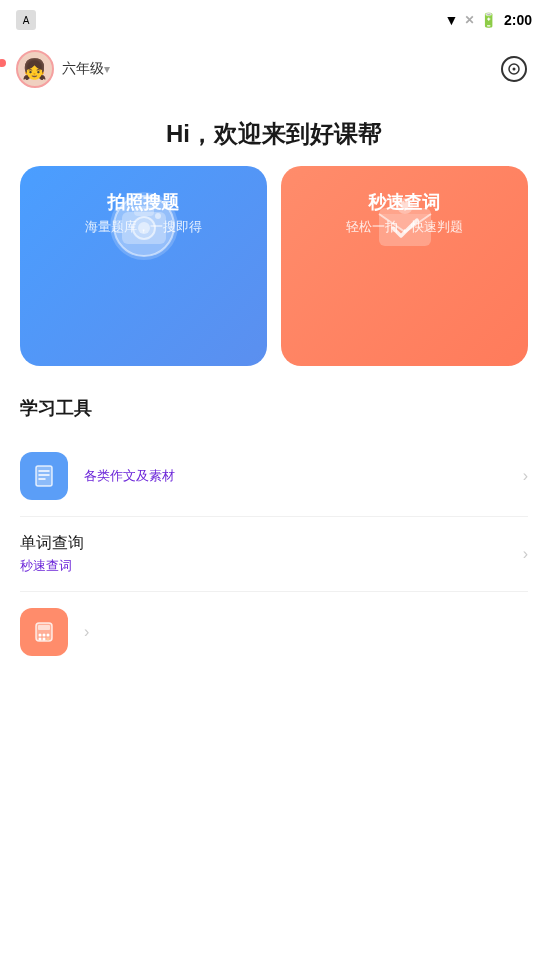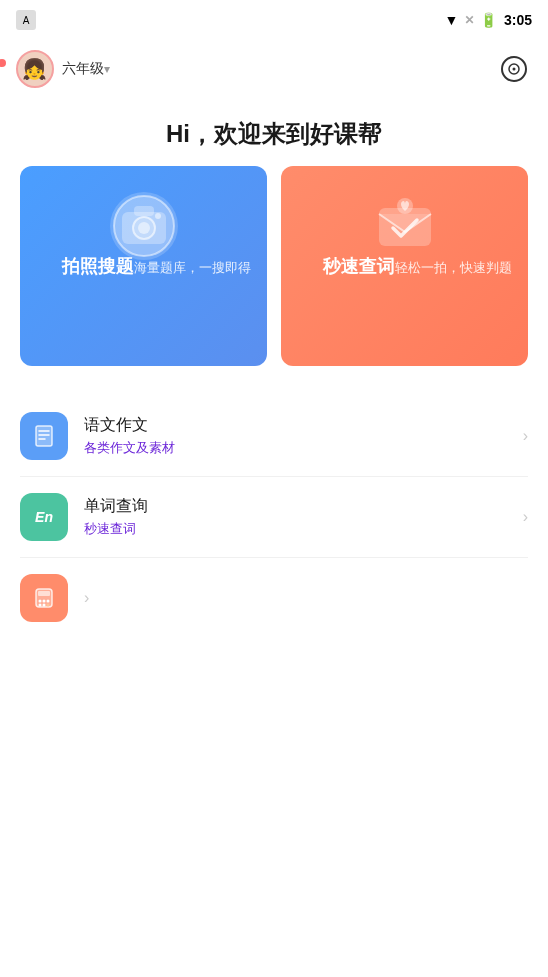--- a/index.html
+++ b/index.html
@@ -117,26 +117,25 @@
     }
 
     
     .cards-row {
       display: flex;
       gap: 14px;
       margin-bottom: 30px;
     }
     .card {
       flex: 1;
-      border-radius: 12px;
+      border-radius: 20px;
       padding: 24px 16px 20px 16px;
       display: flex;
-      flex-direction: row;
-      align-items: center;
-      justify-content: flex-end;
+      flex-direction: column;
+      align-items: center;
       min-height: 200px;
       position: relative;
       cursor: pointer;
     }
     .card-blue {
       background: linear-gradient(135deg, #4a9eff 0%, #5b8fef 100%);
     }
     .card-orange {
       background: linear-gradient(135deg, #ff8c6b 0%, #ff7b5b 100%);
     }
@@ -236,21 +235,21 @@
   <div class="status-bar-left">
     <div class="app-icon-small">
       <span>A</span>
     </div>
   </div>
   <div class="status-bar-right">
 
     <span>▼</span>
     <span style="font-size:12px; color:#aaa;">✕</span>
     <span>🔋</span>
-    <span>3:05</span>
+    <span>2:00</span>
   </div>
 </div>
 
 <div class="top-nav">
   <div class="user-grade">
     <div class="avatar">
       <div class="avatar-inner">👧</div>
     </div>
     <span class="grade-dot"></span>
     <div class="grade-badge">
@@ -308,43 +307,40 @@
 
           <circle cx="40" cy="20" r="8" fill="rgba(255,255,255,0.3)"></circle>
           <path d="M36 18 C36 15 40 13 40 18 C40 13 44 15 44 18 C44 22 40 25 40 25 C40 25 36 22 36 18Z" fill="rgba(255,255,255,0.6)"></path>
         </svg>
       </div>
       <div class="card-title">秒速查词</div>
       <div class="card-subtitle">轻松一拍，快速判题</div>
     </div>
   </div>
 
+  <div class="section-title">学习工具</div>
 
   <div class="tool-list">
 
     <div class="tool-item">
       <div class="tool-icon tool-icon-blue">
         <svg width="28" height="28" viewBox="0 0 28 28" fill="none">
           <rect x="6" y="4" width="16" height="20" rx="2" fill="rgba(255,255,255,0.3)" stroke="rgba(255,255,255,0.8)" stroke-width="1.5"></rect>
           <line x1="9" y1="9" x2="19" y2="9" stroke="white" stroke-width="1.5" stroke-linecap="round"></line>
           <line x1="9" y1="13" x2="19" y2="13" stroke="white" stroke-width="1.5" stroke-linecap="round"></line>
           <line x1="9" y1="17" x2="15" y2="17" stroke="white" stroke-width="1.5" stroke-linecap="round"></line>
         </svg>
       </div>
       <div class="tool-text">
-        <div class="tool-name">语文作文</div>
         <div class="tool-desc">各类作文及素材</div>
       </div>
       <span class="tool-chevron">›</span>
     </div>
 
     <div class="tool-item">
-      <div class="tool-icon tool-icon-green">
-        <span style="font-size: 14px; font-weight: bold; color: white; font-style: italic;">En</span>
-      </div>
       <div class="tool-text">
         <div class="tool-name">单词查询</div>
         <div class="tool-desc">秒速查词</div>
       </div>
       <span class="tool-chevron">›</span>
     </div>
 
     <div class="tool-item">
       <div class="tool-icon tool-icon-orange">
         <svg width="28" height="28" viewBox="0 0 28 28" fill="none">

